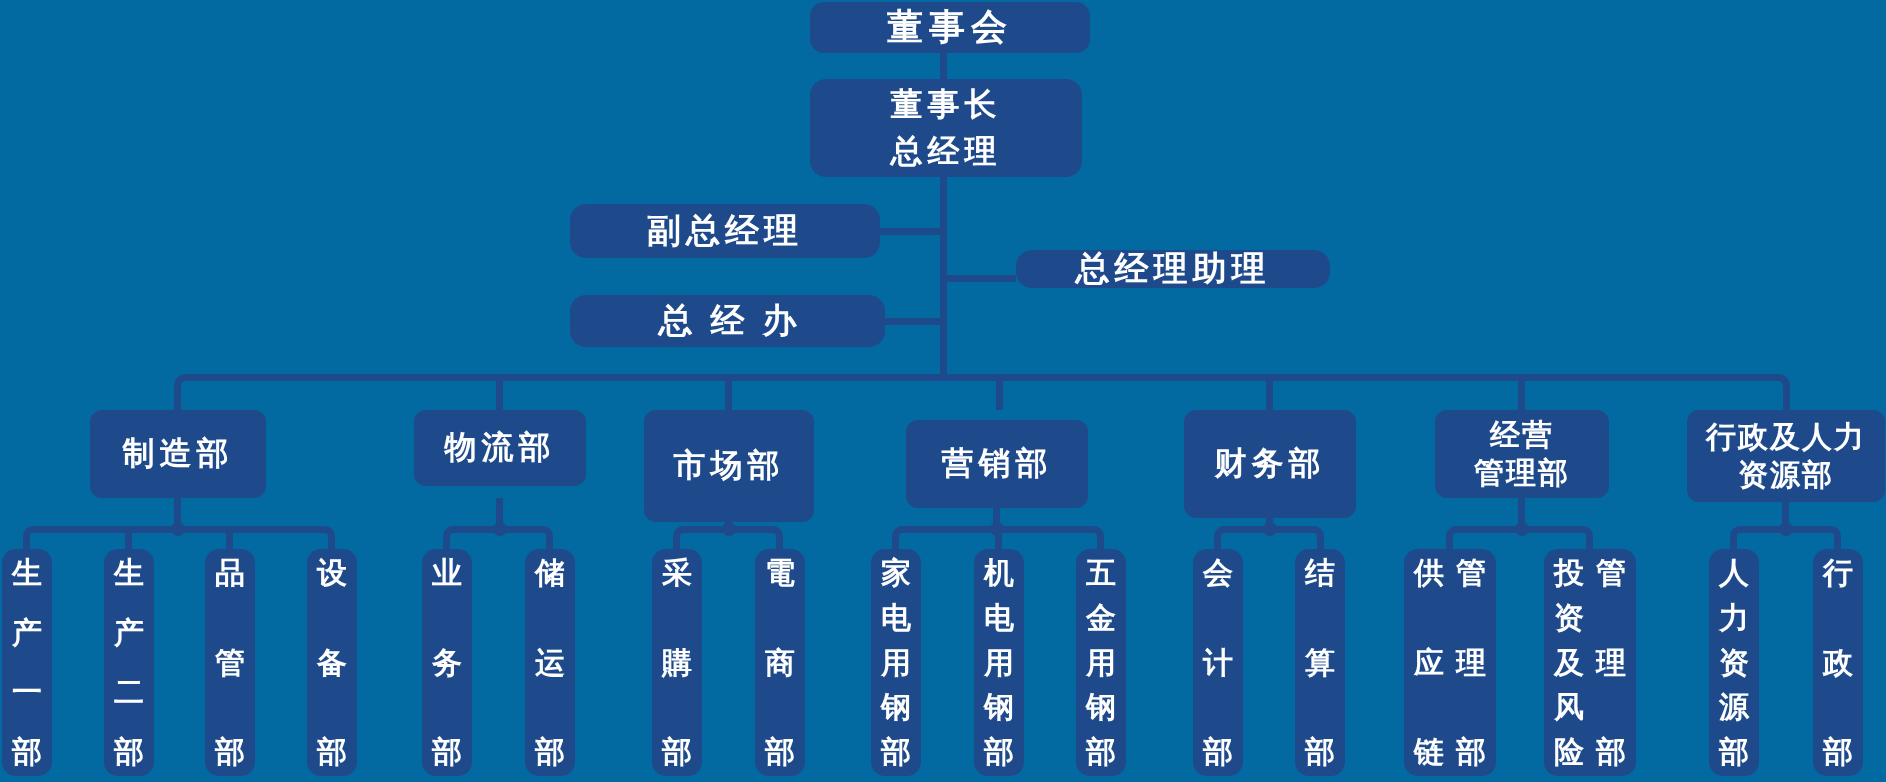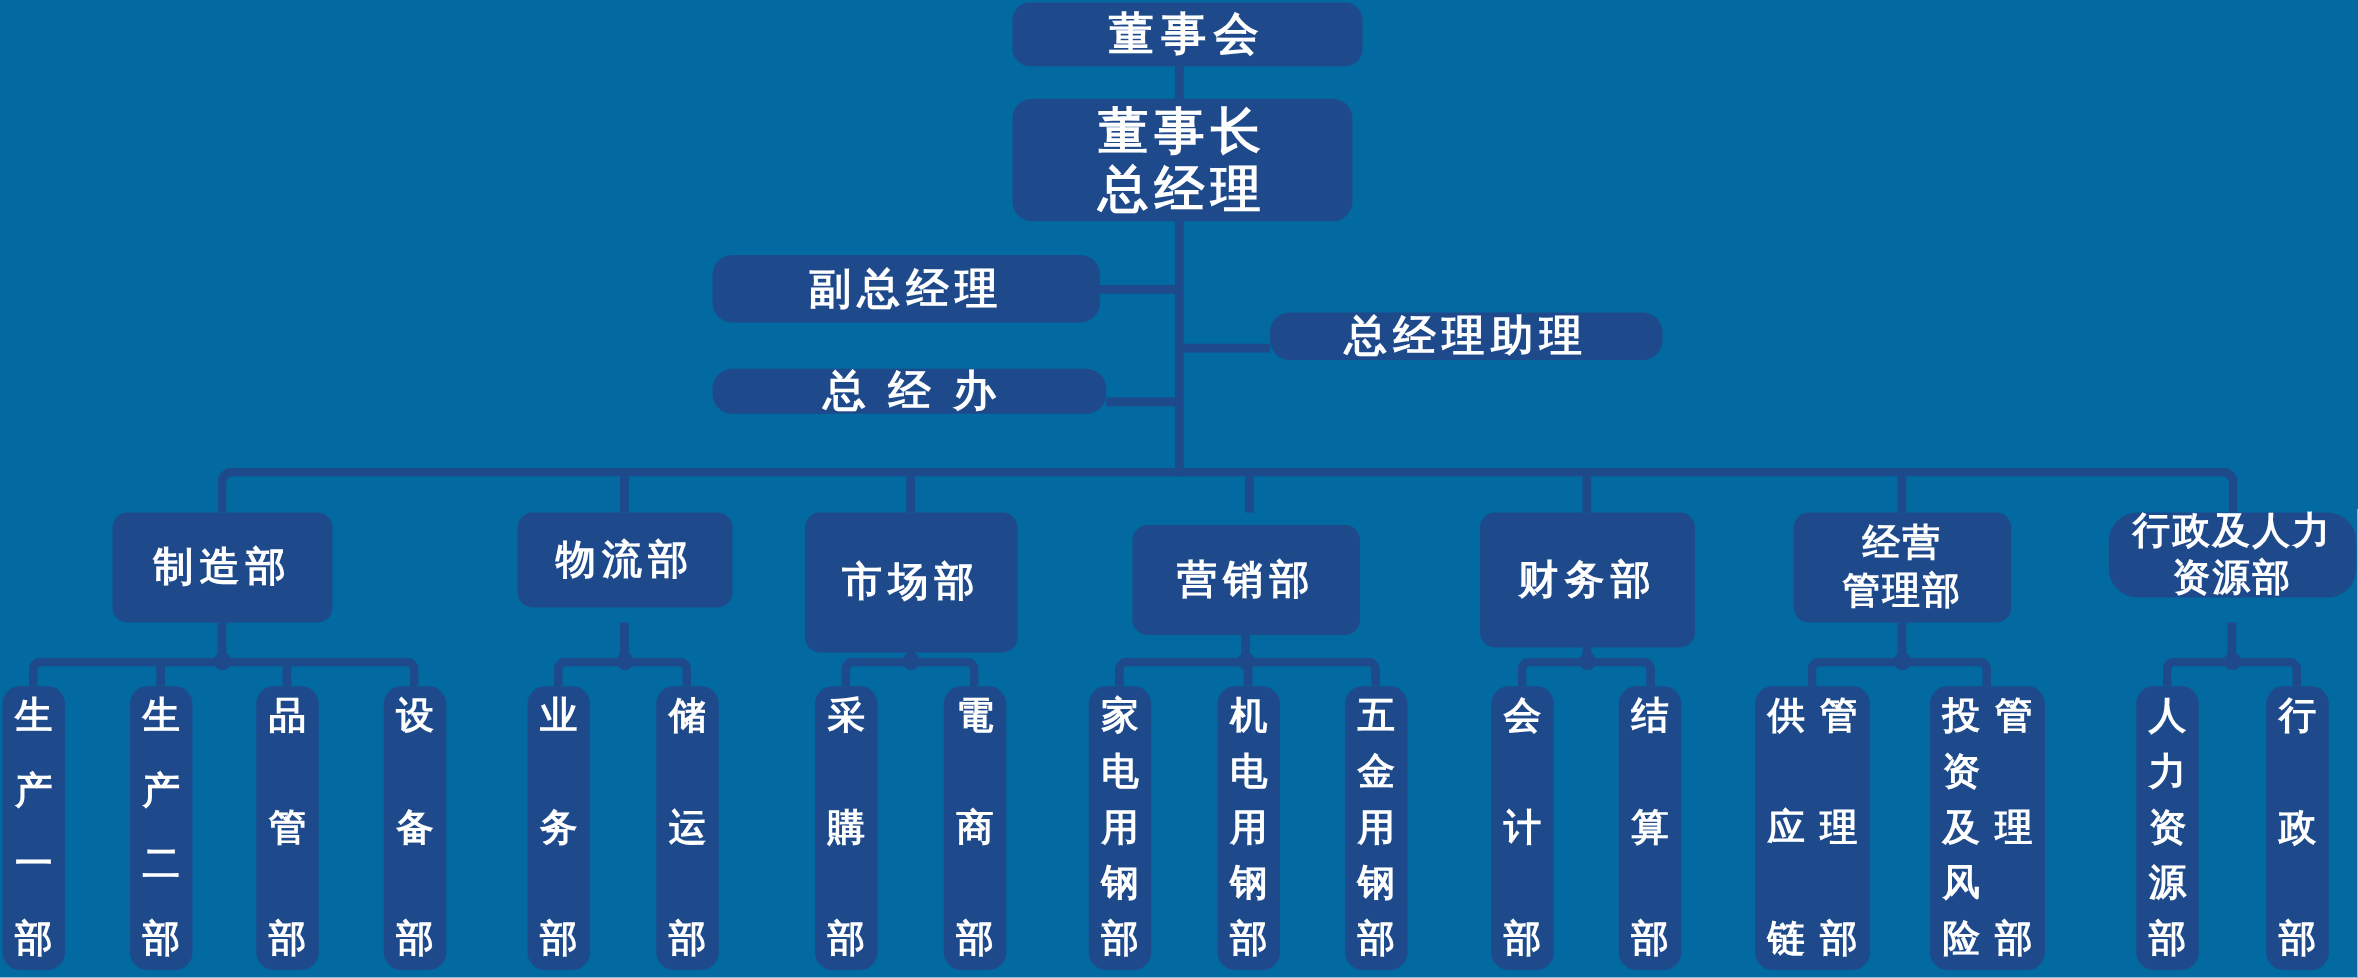--- a/index.html
+++ b/index.html
@@ -30,21 +30,21 @@
   .elbow{
     position:absolute;
     box-sizing:border-box;
     border-top:7px solid var(--blue);
     border-left:7px solid var(--blue);
     border-right:7px solid var(--blue);
     border-radius:12px 12px 0 0;
     background:transparent;
   }
   .top1{font-size:36px;letter-spacing:6px;}
-  .top2{font-size:40px;line-height:47px;letter-spacing:5px;flex-direction:column;}
+  .top2{font-size:32px;line-height:47px;letter-spacing:5px;flex-direction:column;}
   .mid{font-size:34px;letter-spacing:5px;}
   .gmoffice{letter-spacing:18px;padding-left:18px;}
   .dept1{font-size:32px;letter-spacing:5px;}
   .dept2{font-size:30px;line-height:38px;letter-spacing:2px;flex-direction:column;}
   .vbox{align-items:stretch;justify-content:center;}
   .vtext{
     display:flex;flex-direction:column;align-items:center;justify-content:space-between;
     height:100%;box-sizing:border-box;padding:9px 0;
     font-size:30px;line-height:1;
   }
@@ -66,40 +66,40 @@
   </div>
 
   <div class="line" style="left:940px;top:177px;width:7px;height:204px;"></div>
 
   <div class="node r16 mid" style="left:570px;top:204px;width:310px;height:54px;">副总经理</div>
   <div class="line" style="left:880px;top:228px;width:60px;height:7px;"></div>
 
   <div class="node r16 mid" style="left:1016px;top:250px;width:314px;height:38px;">总经理助理</div>
   <div class="line" style="left:947px;top:275px;width:69px;height:7px;"></div>
 
-  <div class="node r16 mid gmoffice" style="left:570px;top:295px;width:315px;height:36px;">总经办</div>
+  <div class="node r16 mid gmoffice" style="left:570px;top:295px;width:315px;height:52px;">总经办</div>
   <div class="line" style="left:885px;top:318px;width:55px;height:7px;"></div>
 
   <div class="elbow" style="left:174px;top:374px;width:1616px;height:36px;"></div>
   <div class="line" style="left:496px;top:381px;width:7px;height:29px;"></div>
   <div class="line" style="left:725px;top:381px;width:7px;height:29px;"></div>
   <div class="line" style="left:996px;top:381px;width:7px;height:29px;"></div>
   <div class="line" style="left:1266px;top:381px;width:7px;height:29px;"></div>
   <div class="line" style="left:1518px;top:381px;width:7px;height:29px;"></div>
 
   <div class="node r12 dept1" style="left:90px;top:410px;width:176px;height:88px;">制造部</div>
   <div class="node r12 dept1" style="left:414px;top:410px;width:172px;height:76px;">物流部</div>
   <div class="node r12 dept1" style="left:644px;top:410px;width:170px;height:112px;">市场部</div>
   <div class="node r12 dept1" style="left:906px;top:420px;width:182px;height:88px;">营销部</div>
   <div class="node r12 dept1" style="left:1184px;top:410px;width:172px;height:108px;">财务部</div>
   <div class="node r12 dept2" style="left:1435px;top:410px;width:174px;height:88px;">
     <div>经营</div>
     <div>管理部</div>
   </div>
-  <div class="node r12 dept2" style="left:1687px;top:410px;width:198px;height:68px;border-radius:23px;">
+  <div class="node r12 dept2" style="left:1687px;top:410px;width:198px;height:92px;">
     <div>行政及人力</div>
     <div>资源部</div>
   </div>
 
   <div class="line" style="left:174px;top:498px;width:7px;height:31px;"></div>
   <div class="dot" style="left:171px;top:522px;"></div>
   <div class="elbow" style="left:23px;top:526px;width:312px;height:23px;border-radius:10px 10px 0 0;"></div>
   <div class="line" style="left:125px;top:533px;width:7px;height:16px;"></div>
   <div class="line" style="left:226px;top:533px;width:7px;height:16px;"></div>
   <div class="node r14 vbox" style="left:2px;top:549px;width:50px;height:227px;">

